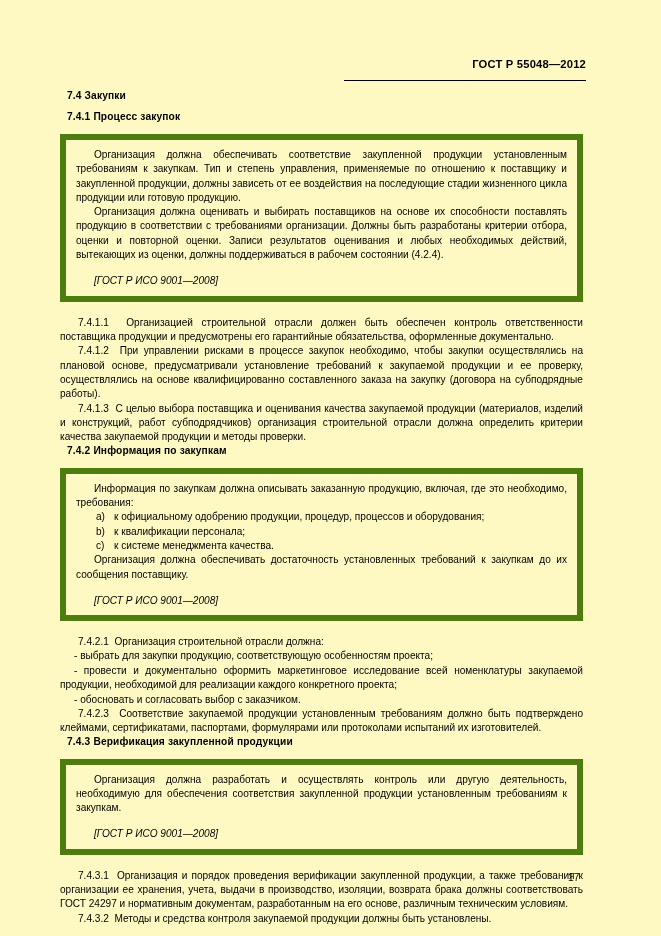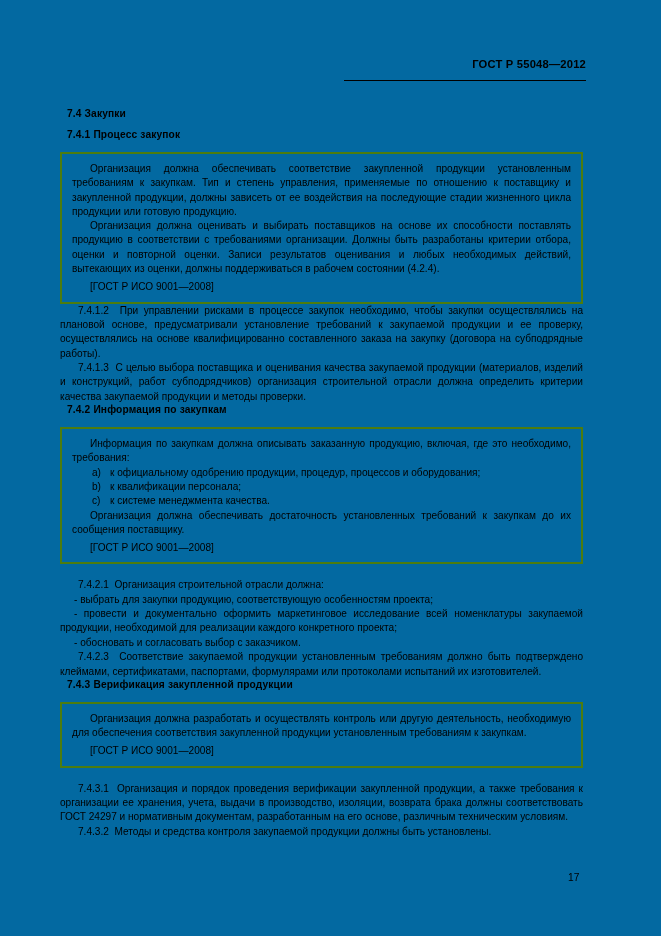--- a/index.html
+++ b/index.html
@@ -8,21 +8,21 @@
     background: #ffffff;
   }
   body {
     font-family: "Liberation Sans", sans-serif;
     color: #000000;
   }
   .page {
     position: relative;
     width: 661px;
     height: 936px;
-    background: #0369a1;
+    background: #fef9c3;
     overflow: hidden;
     box-sizing: border-box;
   }
   
   .header {
     position: absolute;
     top: 58px;
     left: 0;
     width: 661px;
     height: 26px;
@@ -51,32 +51,32 @@
     top: 90px;
     width: 523px;
   }
   h2.sect {
     margin: 0;
     font-size: 10.2px;
     font-weight: bold;
     letter-spacing: 0.15px;
   }
   h2.sect.lvl1 {
-    margin-top: 18px;
+    margin-top: 0px;
     margin-bottom: 10px;
     padding-left: 7px;
   }
   h2.sect.lvl2 {
     padding-left: 7px;
     margin-bottom: 12px;
   }
   .gap-before-head { margin-top: 14px; }
   
   .framed {
-    border: 2px solid #4d7c0f;
+    border: 6px solid #4d7c0f;
     padding: 8px 10px 7px 10px;
     box-sizing: border-box;
     margin: 0;
   }
   .framed p {
     margin: 0;
     font-size: 10.1px;
     line-height: 14.3px;
     text-align: justify;
     text-justify: inter-word;
@@ -93,21 +93,22 @@
     padding-left: 38px;
     position: relative;
     text-align: left;
   }
   .framed ol.abc li .mk {
     position: absolute;
     left: 20px;
   }
   .framed p.src {
     text-indent: 18px;
-    margin-top: 4px;
+    margin-top: 12px;
+    font-style: italic;
   }
   
   .para {
     font-size: 10.1px;
     line-height: 14.35px;
     text-align: justify;
     text-justify: inter-word;
     text-indent: 18px;
     margin: 0;
   }
@@ -141,20 +142,21 @@
     <h2 class="sect lvl1">7.4  Закупки</h2>
 
     <h2 class="sect lvl2">7.4.1  Процесс закупок</h2>
 
     <div class="framed">
       <p>Организация должна обеспечивать соответствие закупленной продукции установленным требованиям к закупкам. Тип и степень управления, применяемые по отношению к поставщику и закупленной продукции, должны зависеть от ее воздействия на последующие стадии жизненного цикла продукции или готовую продукцию.</p>
       <p>Организация должна оценивать и выбирать поставщиков на основе их способности поставлять продукцию в соответствии с требованиями организации. Должны быть разработаны критерии отбора, оценки и повторной оценки. Записи результатов оценивания и любых необходимых действий, вытекающих из оценки, должны поддерживаться в рабочем состоянии (4.2.4).</p>
       <p class="src">[ГОСТ  Р ИСО 9001—2008]</p>
     </div>
 
+    <p class="para block-after-box"><span class="num">7.4.1.1</span>&nbsp; <span>Организацией строительной отрасли должен быть обеспечен контроль ответственности поставщика продукции и предусмотрены его гарантийные обязательства, оформленные документально.</span></p>
     <p class="para"><span class="num">7.4.1.2</span>&nbsp; <span>При управлении рисками в процессе закупок необходимо, чтобы закупки осуществлялись на плановой основе, предусматривали установление требований к закупаемой продукции и ее проверку, осуществлялись на основе квалифицированно составленного заказа на закупку (договора на субподрядные работы).</span></p>
     <p class="para"><span class="num">7.4.1.3</span>&nbsp; <span>С целью выбора поставщика и оценивания качества закупаемой продукции (материалов, изделий и конструкций, работ субподрядчиков) организация строительной отрасли должна определить критерии качества закупаемой продукции и методы проверки.</span></p>
 
     <h2 class="sect lvl2 gap-before-head">7.4.2  Информация по закупкам</h2>
 
     <div class="framed">
       <p>Информация по закупкам должна описывать заказанную продукцию, включая, где это необходимо, требования:</p>
       <ol class="abc">
         <li><span class="mk">a)</span><span>к официальному одобрению продукции, процедур, процессов и оборудования;</span></li>
         <li><span class="mk">b)</span><span>к квалификации персонала;</span></li>

